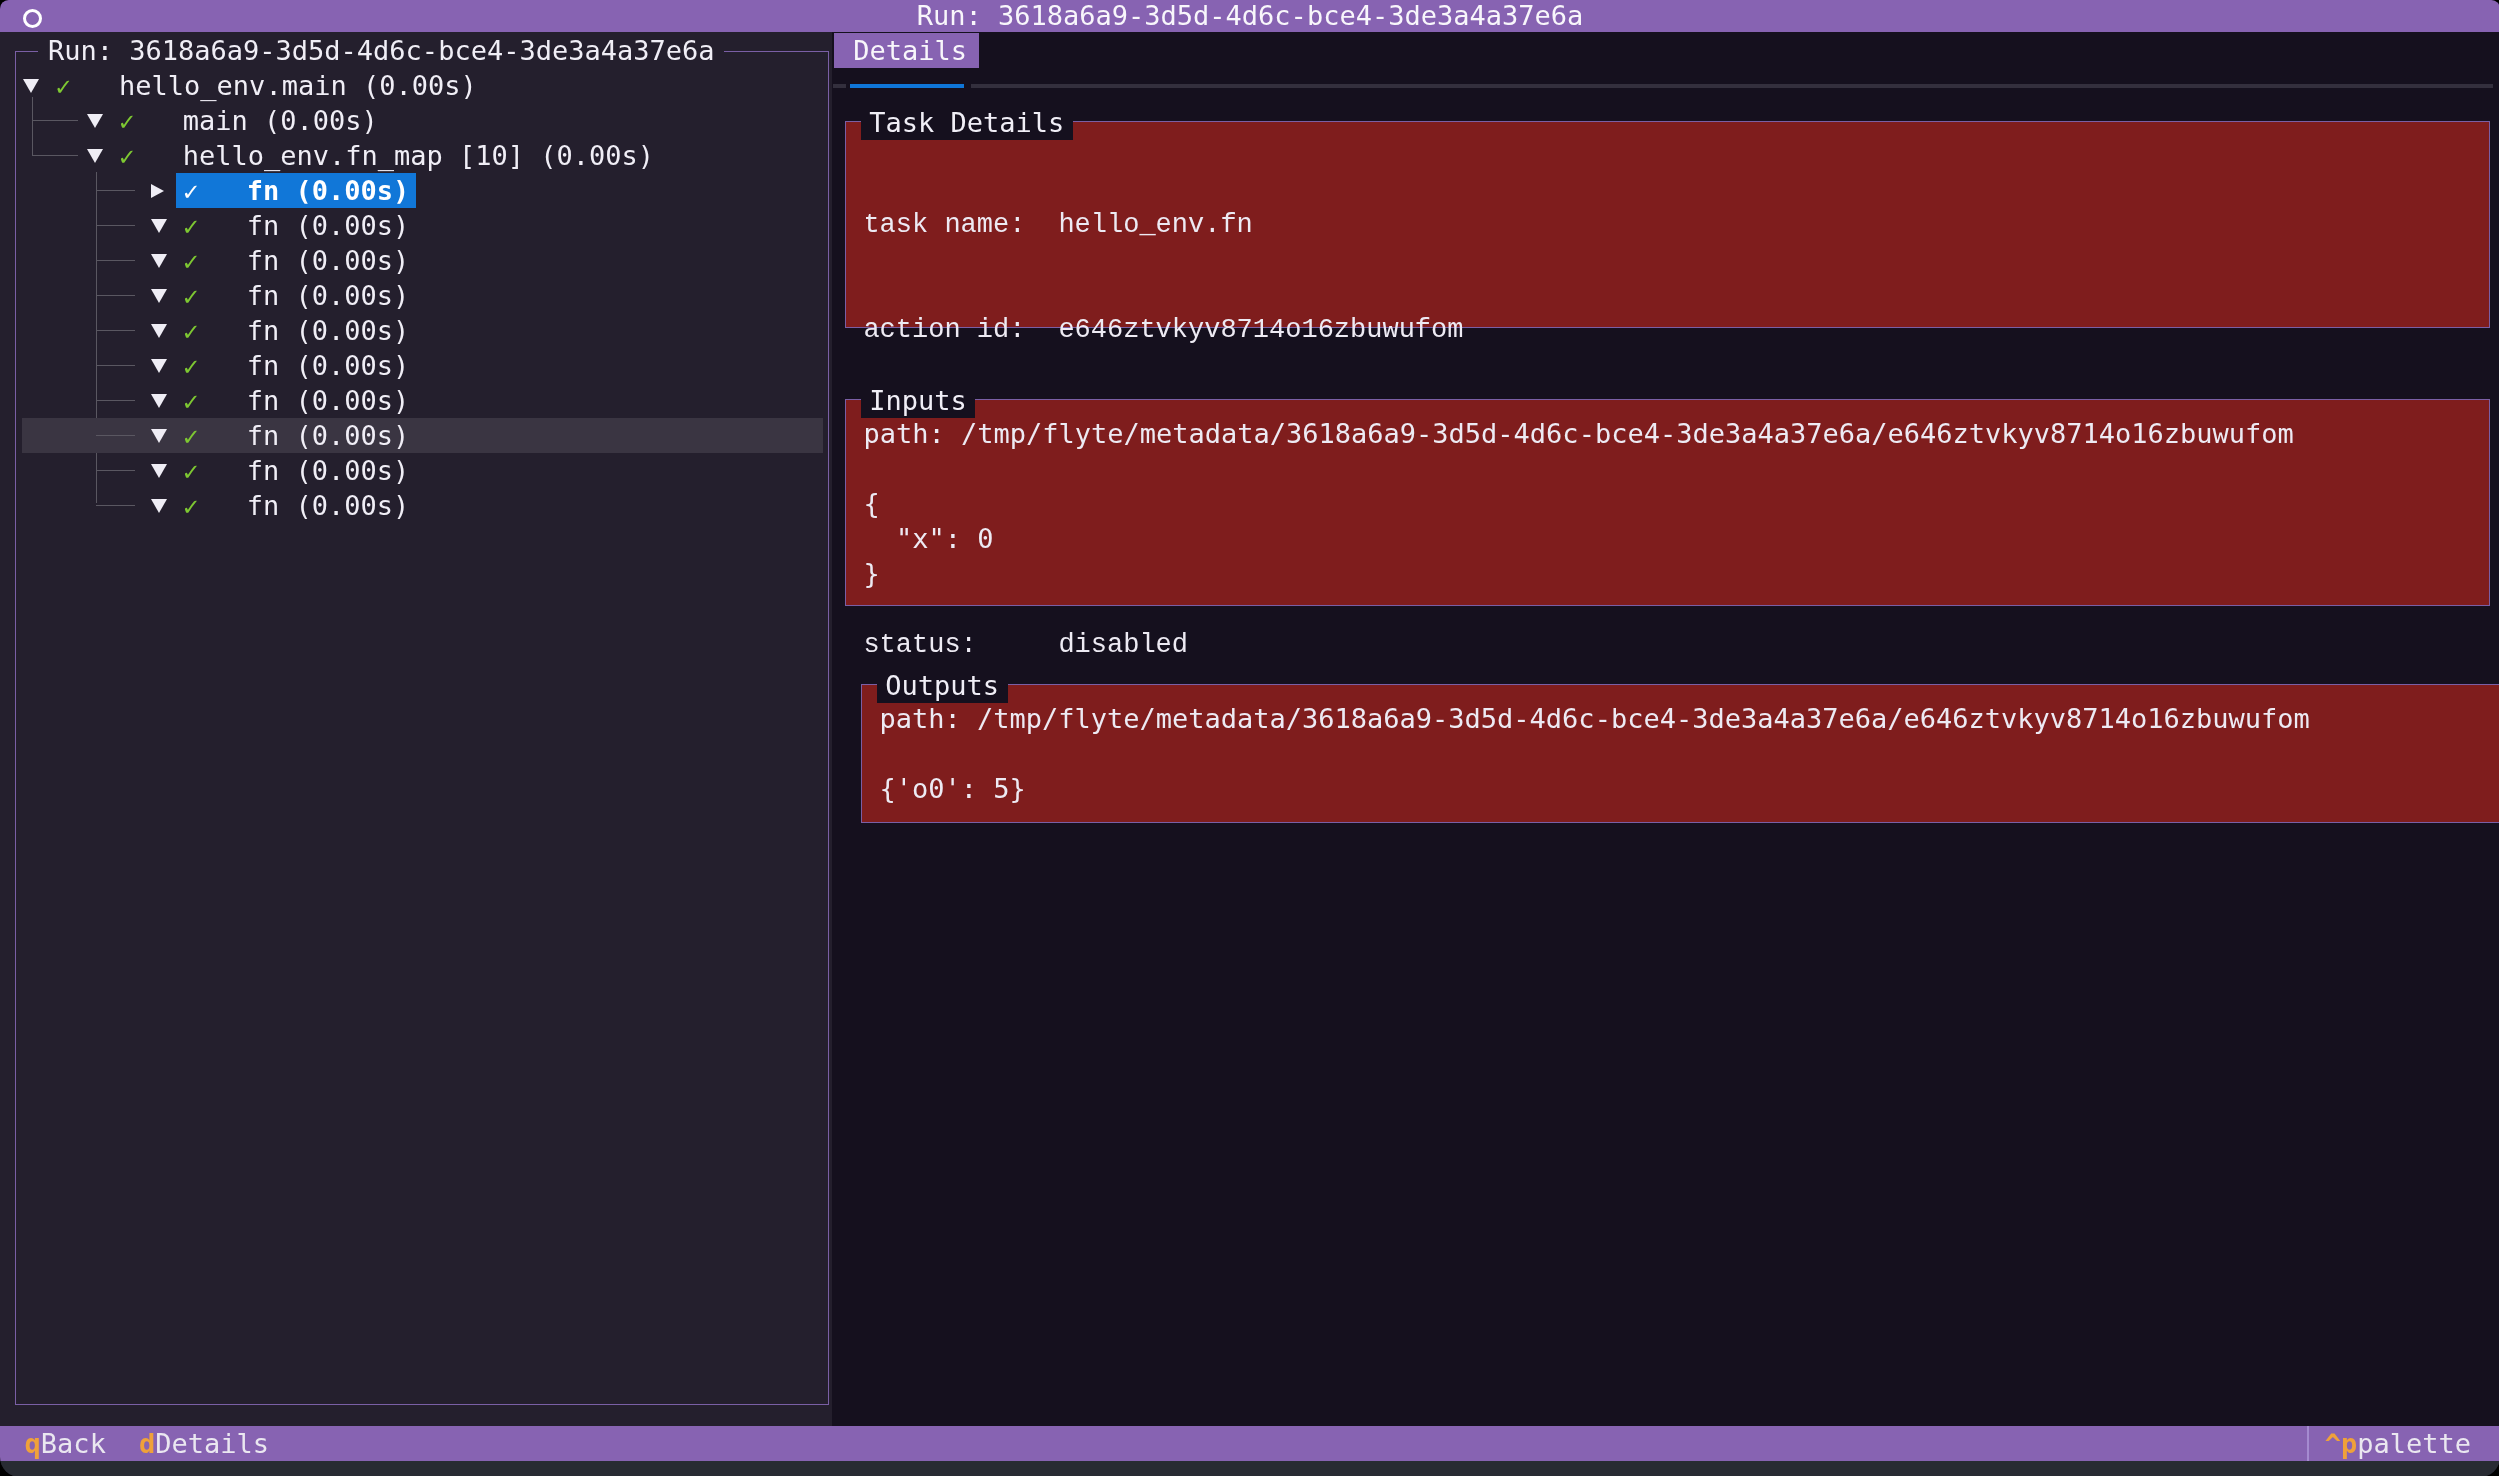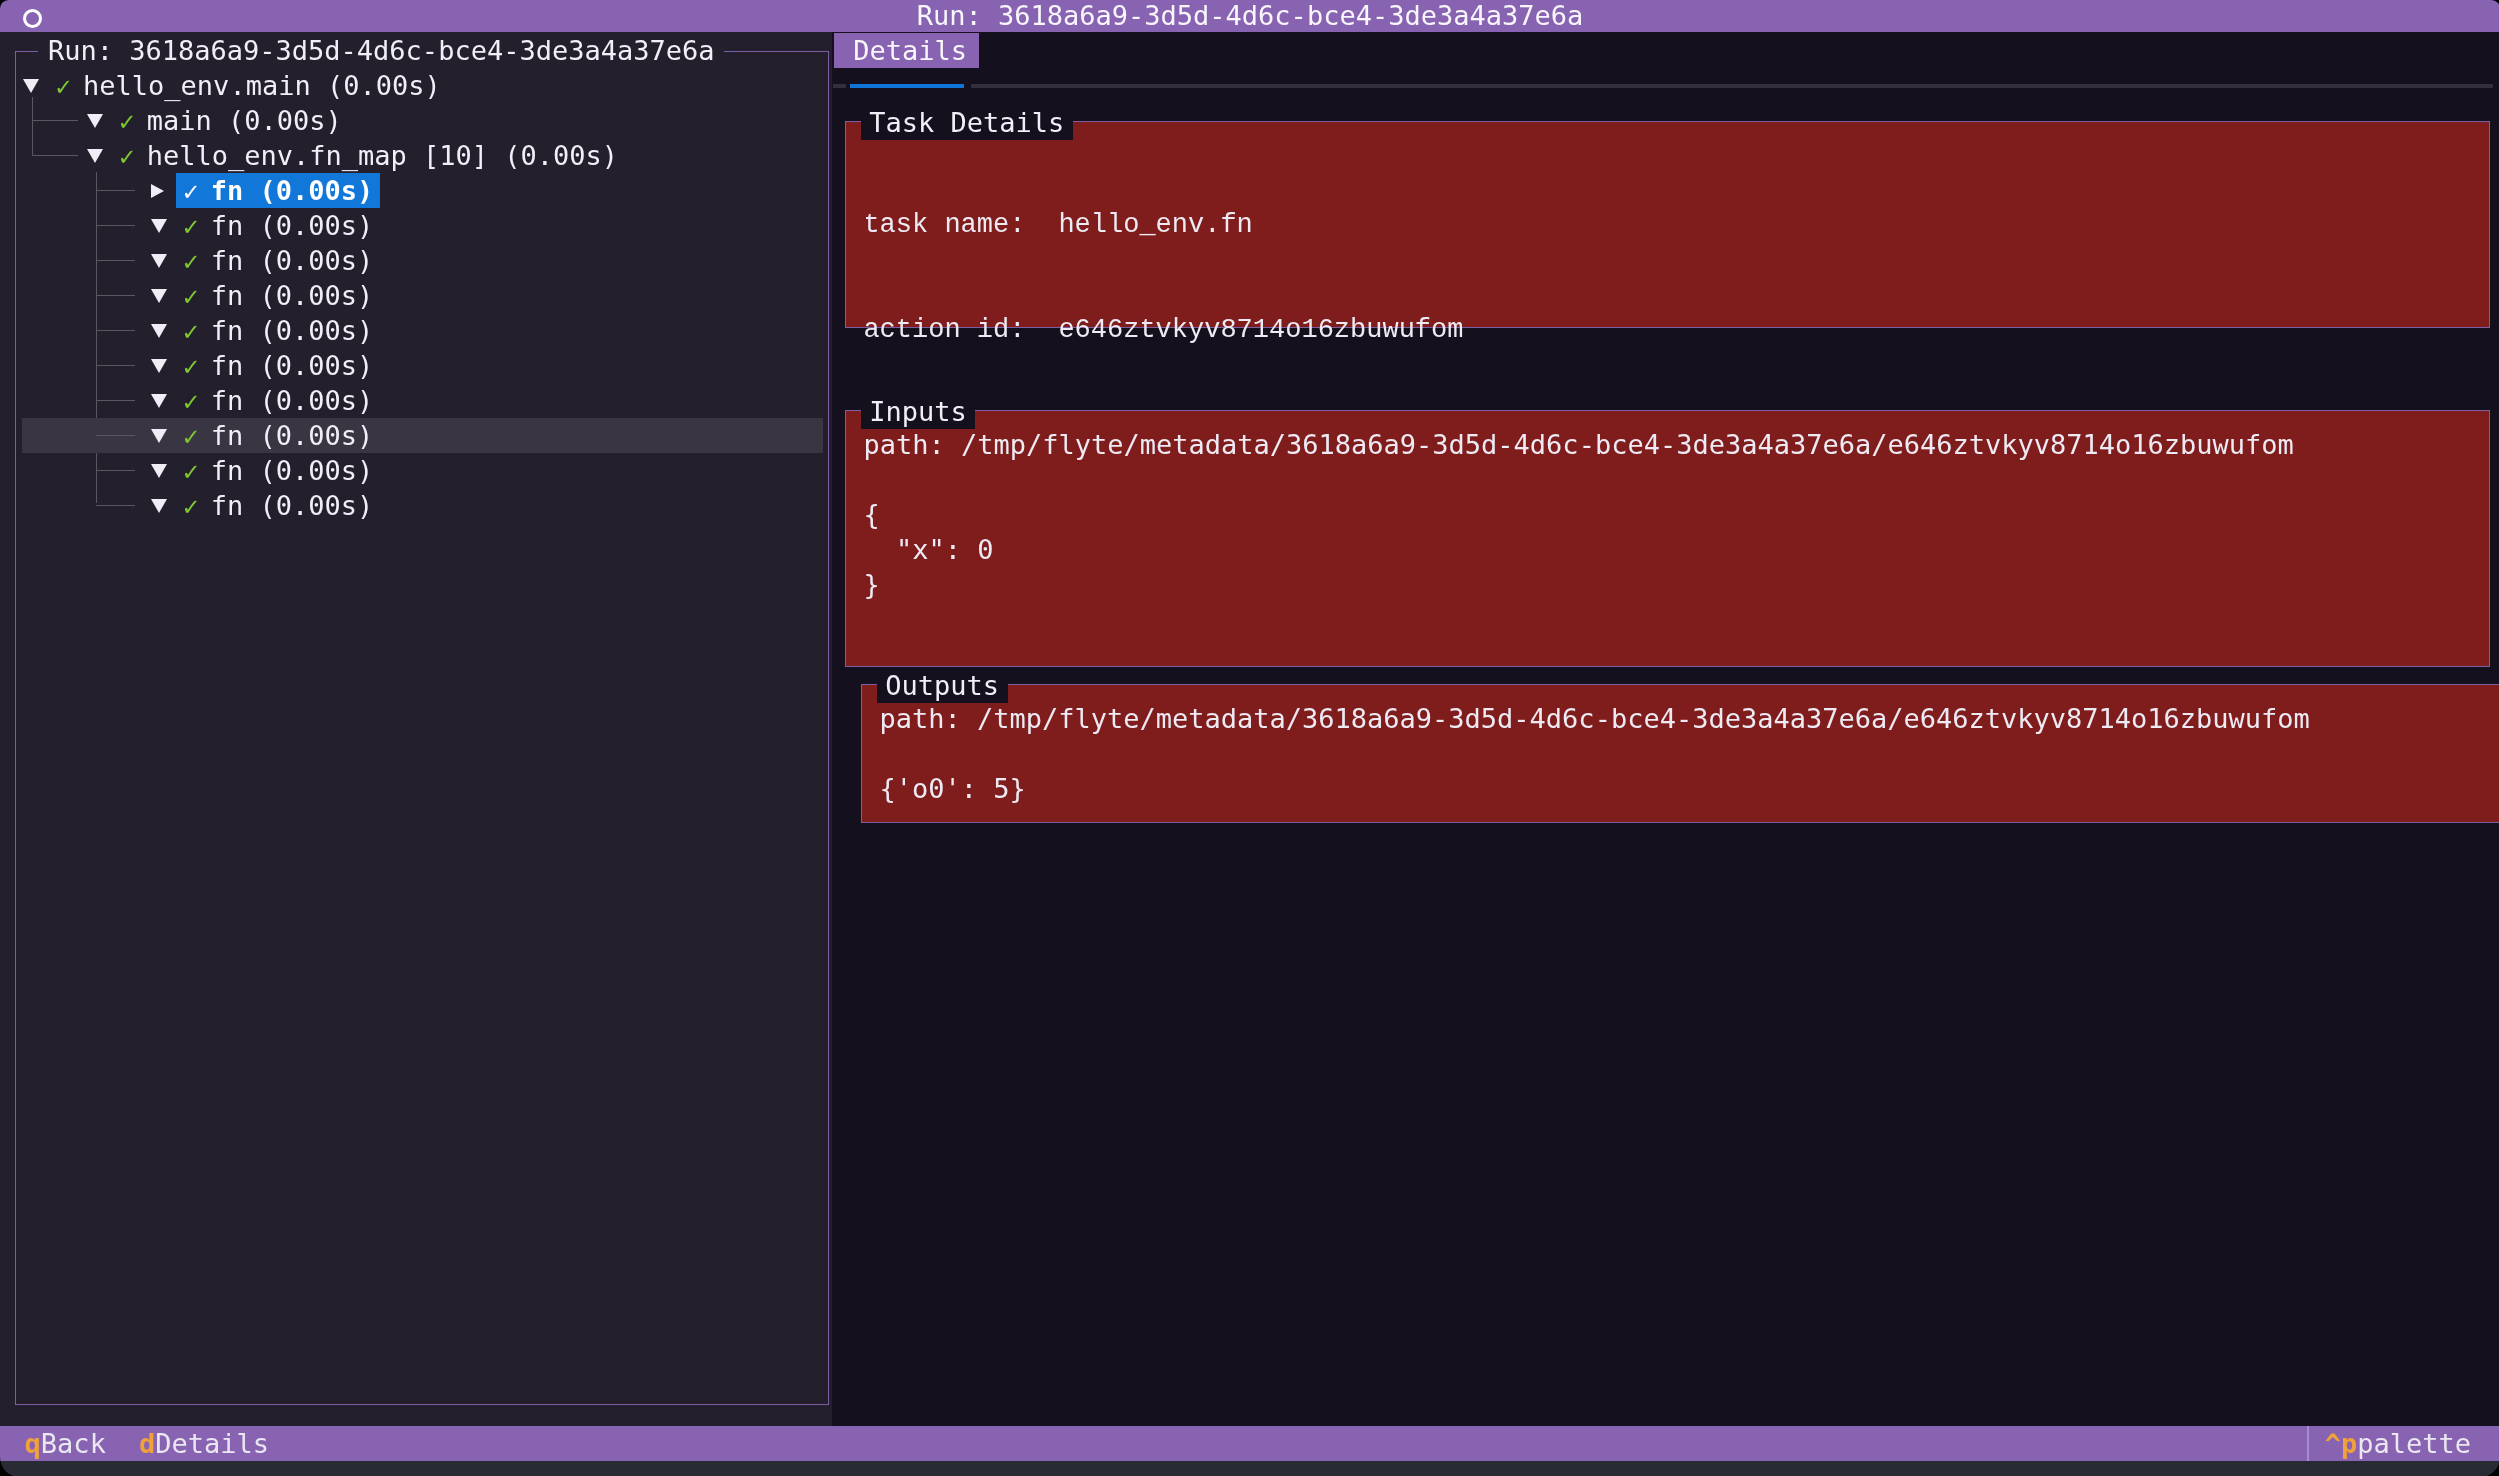--- a/index.html
+++ b/index.html
@@ -30,38 +30,38 @@
   .row.hovered{background:#3a3542;}
   .arrow{width:19px;flex:none;margin-right:13px;display:flex;align-items:center;}
   .tri-down{width:0;height:0;border-left:8.7px solid transparent;border-right:8.7px solid transparent;
     border-top:14.5px solid #efedf5;}
   .tri-right{width:0;height:0;border-top:7.2px solid transparent;border-bottom:7.2px solid transparent;
     border-left:13px solid #efedf5;}
   .hl{display:flex;align-items:center;height:35px;padding:0 7.2px;margin-left:-7.2px;}
   .row.selected .hl{background:#1177d8;}
   .check{width:19px;flex:none;margin-right:8.7px;color:#7ec832;font-size:26px;font-weight:bold;}
   .row.selected .check{color:#ffffff;}
-  .lbl{color:#f0eef6;}
+  .lbl{color:#f0eef6;margin-left:36px;}
   .row.selected .lbl{color:#ffffff;font-weight:bold;}
   .vguide{position:absolute;width:1.4px;background:#5a5761;}
   .v1{left:10px;top:29px;height:58px;}
   .v2{left:74px;top:104px;height:331px;}
   .row.lvl1::before{content:"";position:absolute;left:10px;top:16.6px;width:46px;height:1.4px;background:#5a5761;}
   .row.lvl2::before{content:"";position:absolute;left:74px;top:16.6px;width:39px;height:1.4px;background:#5a5761;}
   
   .right-col{position:absolute;left:832px;top:32px;width:1668px;height:1394px;background:#15101e;}
   .tab{position:absolute;left:2.2px;top:1.4px;width:145px;height:35px;line-height:35px;
     padding-left:19px;background:#8763b2;color:#f8f6fb;white-space:pre;}
   .tabline-seg{position:absolute;top:52px;height:4.3px;}
   .tl-gray1{left:1.4px;width:12.3px;background:#332f3d;}
   .tl-blue{left:18px;width:114px;background:#0f76d8;}
   .tl-gray2{left:139px;width:1522px;background:#332f3d;}
   .box{position:absolute;left:13px;width:1645px;border:1.4px solid #7a5fa5;background:#7f1d1d;}
   .box-task{top:89px;height:207px;}
-  .box-inputs{top:378px;height:257px;}
+  .box-inputs{top:367px;height:207px;}
   .box-outputs{top:652px;height:139px;margin-left:16px;}
   .box-title{position:absolute;top:-17.4px;left:14.5px;height:35px;line-height:35px;
     padding:0 8.7px;background:#15101e;white-space:pre;}
   .box-content{padding:16px 17.4px;line-height:35px;white-space:pre;color:#edeaf3;}
   .kv-row{display:flex;height:35px;line-height:35px;white-space:pre;font-family:Liberation Mono, monospace;}
   .kv-label{width:195px;flex:none;}
   
   .statusbar{position:absolute;left:0;top:1426px;width:100%;height:35px;background:#8763b2;}
   .sb-left{position:absolute;left:24.6px;top:0;height:35px;line-height:35px;display:flex;gap:33px;}
   .sb-hint{display:inline-flex;white-space:pre;}

